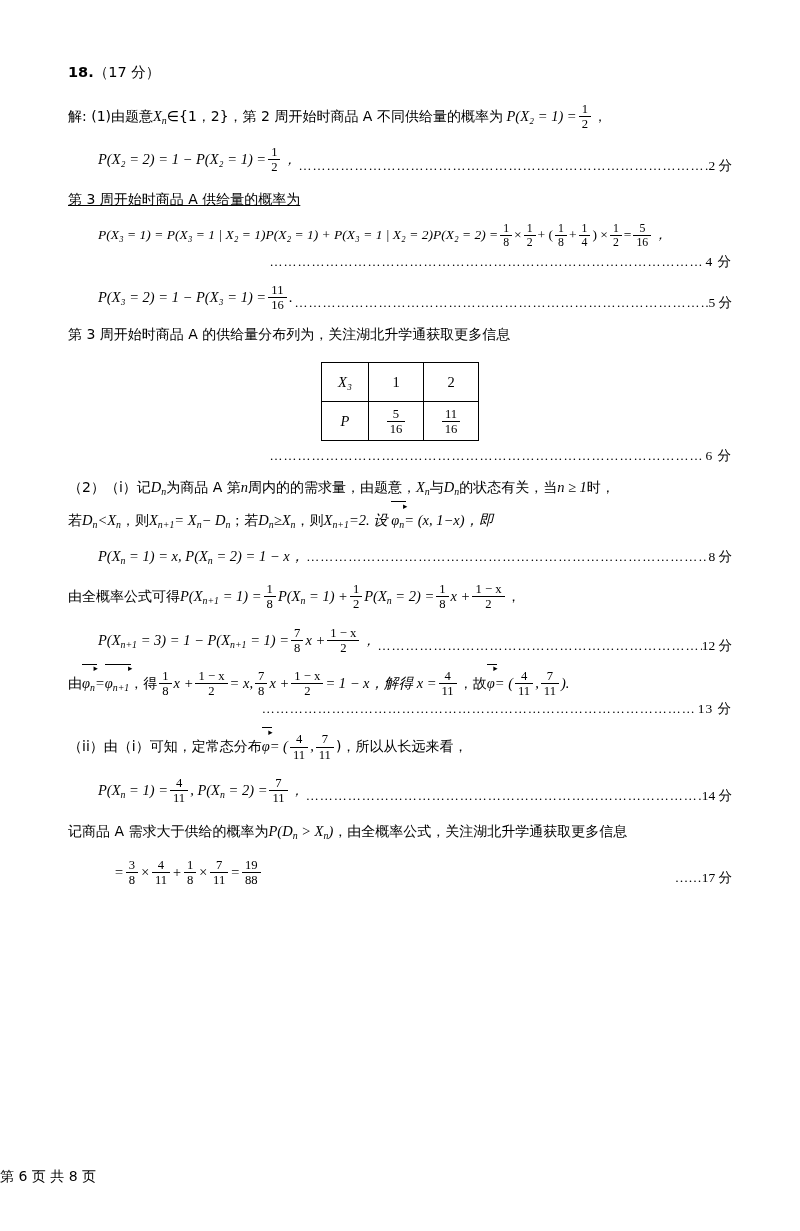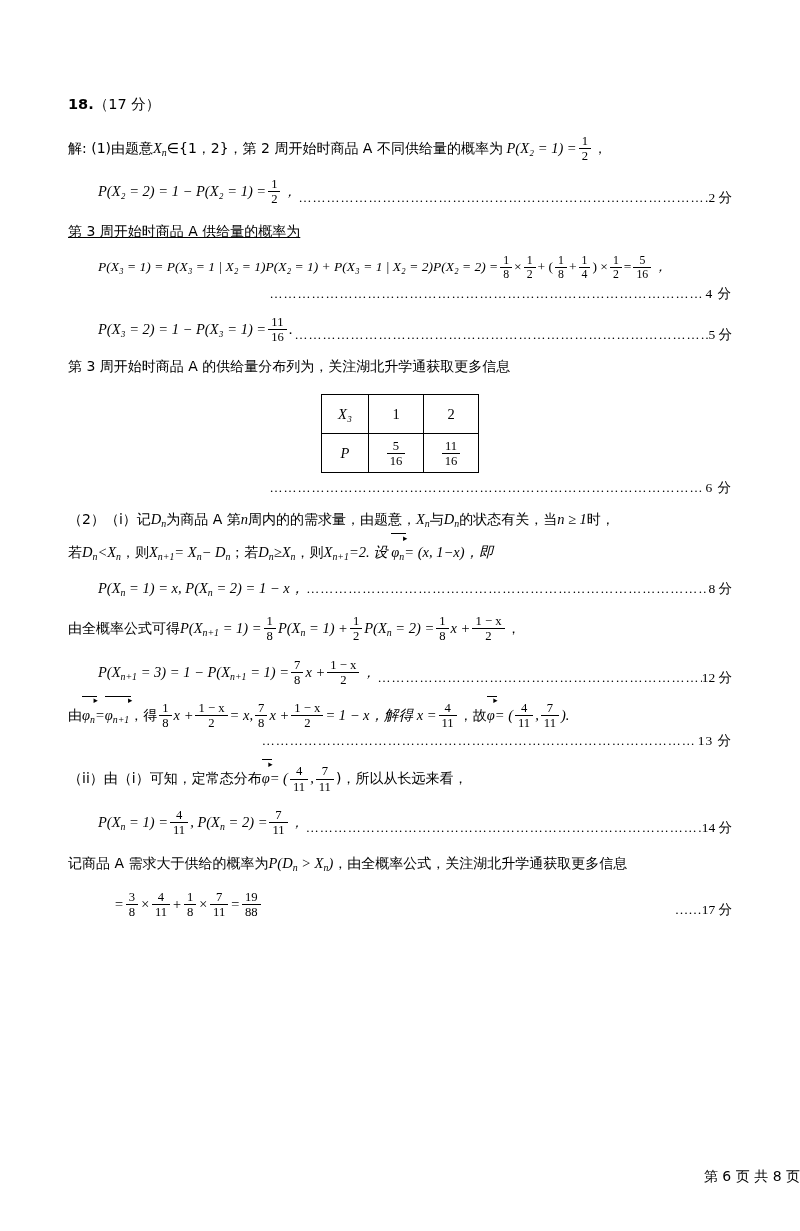--- a/index.html
+++ b/index.html
@@ -89,36 +89,36 @@
     text-align:center;
     font-size:14.5px;
     padding:4px 0;
     min-width:54px;
     height:30px;
   }
   table.dist td.hdr{min-width:46px;}
   .tablewrap{width:100%;}
   .footer{
     position:absolute;
-    left:11px; right:0;
+    left:0; right:0;
     top:1168px;
-    text-align:right;
+    text-align:left;
     font-family:"DejaVu Sans", sans-serif;
     font-size:14px;
   }
   .q-title{font-family:"DejaVu Sans", sans-serif;font-size:14.5px;font-weight:bold;}
   .q-title .pts{font-weight:normal;}
   .nowrap{white-space:nowrap;}
 </style>
 </head>
 <body>
 
 <div class="page">
 
-  <div class="line q-title" style="margin-bottom:18px;margin-top:32px;">
+  <div class="line q-title" style="margin-bottom:18px;">
     <span>18.</span><span class="pts">（17 分）</span>
   </div>
 
   <div class="line" style="margin-bottom:14px;">
     <span class="cn">解: (1)由题意</span><span class="mi">X</span><sub>n</sub><span class="cn">∈{1，2}，第 2 周开始时商品 A 不同供给量的概率为</span>
     <span class="math">P(X₂ = 1) =</span><span class="frac"><span class="num">1</span><span class="den">2</span></span><span class="cn">，</span>
   </div>
 
   <div class="eqrow indent" style="margin-bottom:14px;">
     <span class="expr math"><span>P(X₂ = 2) = 1 − P(X₂ = 1) =</span><span class="frac"><span class="num">1</span><span class="den">2</span></span><span class="cn">，</span></span>

